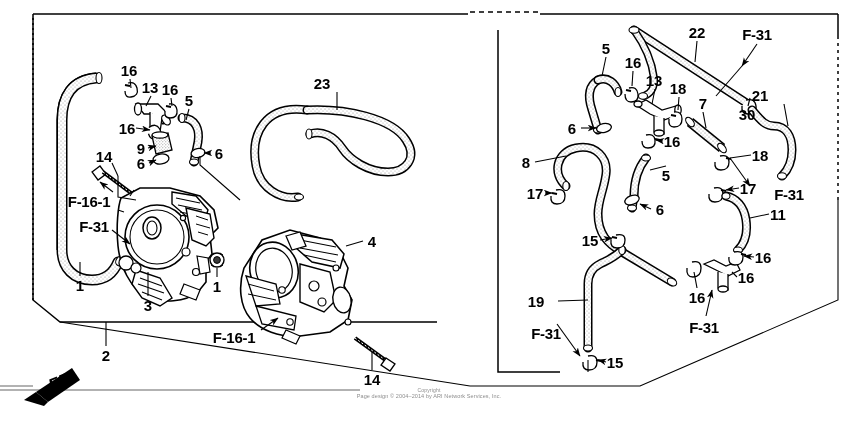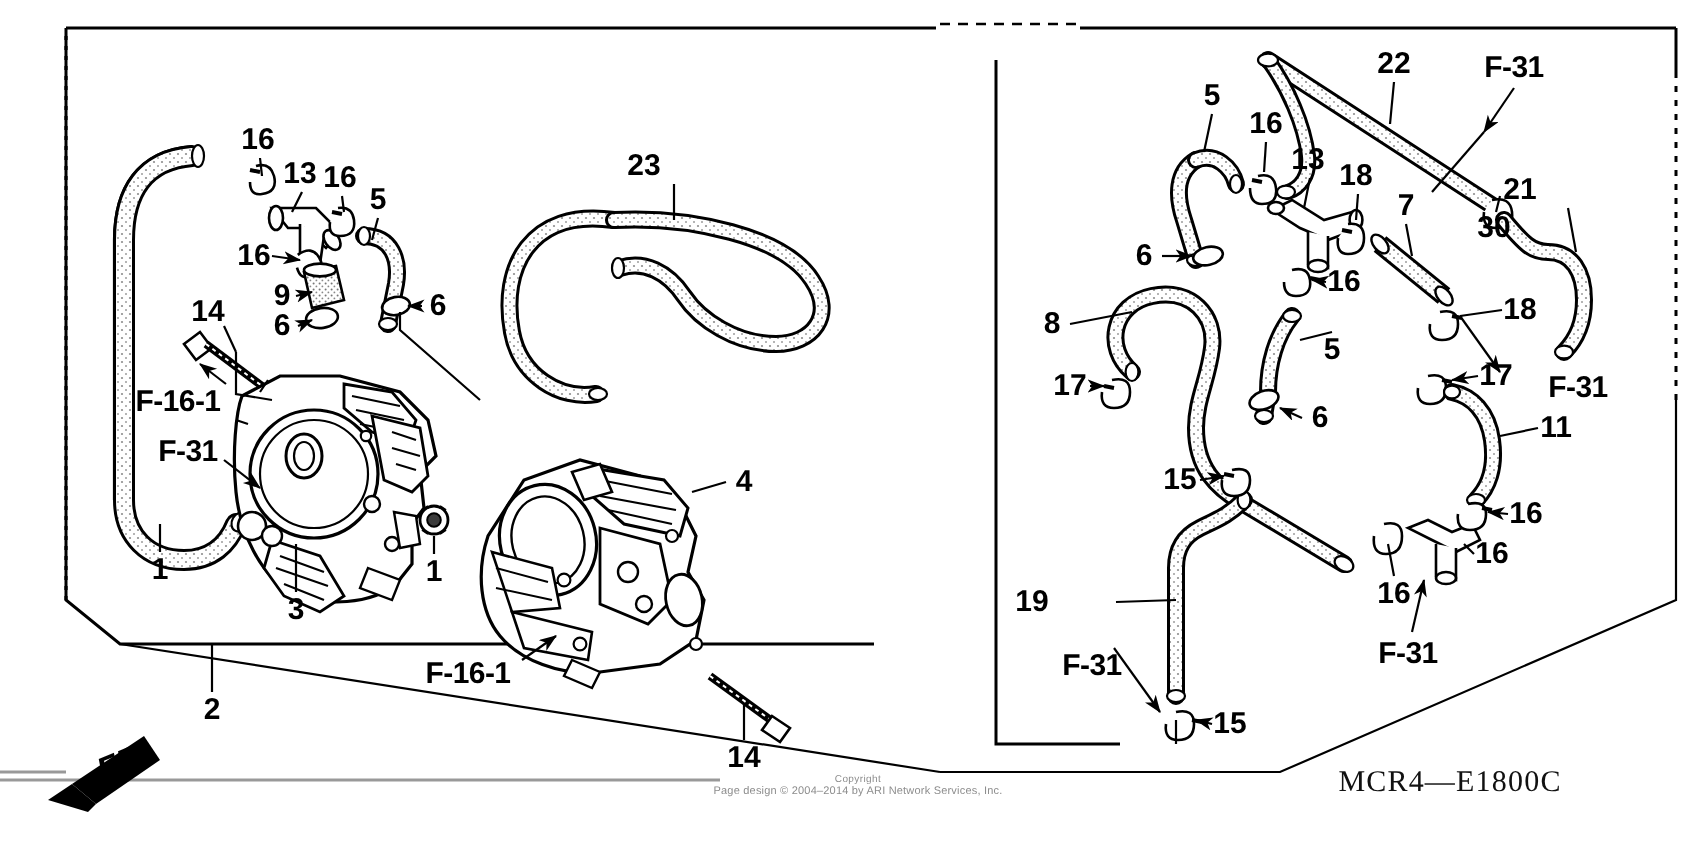--- a/index.html
+++ b/index.html
@@ -441,29 +441,28 @@
       <div class="lbl num" style="left: 760px; top: 155px;">18</div>
       <div class="lbl num" style="left: 535px; top: 193px;">17</div>
       <div class="lbl num" style="left: 666px; top: 175px;">5</div>
       <div class="lbl num" style="left: 748px; top: 188px;">17</div>
       <div class="lbl ref" style="left: 789px; top: 194px;">F-31</div>
       <div class="lbl num" style="left: 660px; top: 209px;">6</div>
       <div class="lbl num" style="left: 778px; top: 214px;">11</div>
       <div class="lbl num" style="left: 590px; top: 240px;">15</div>
       <div class="lbl num" style="left: 763px; top: 257px;">16</div>
       <div class="lbl num" style="left: 746px; top: 277px;">16</div>
-      <div class="lbl num" style="left: 516px; top: 301px;">19</div>
+      <div class="lbl num" style="left: 536px; top: 301px;">19</div>
       <div class="lbl num" style="left: 697px; top: 297px;">16</div>
       <div class="lbl ref" style="left: 704px; top: 327px;">F-31</div>
       <div class="lbl ref" style="left: 546px; top: 333px;">F-31</div>
       <div class="lbl num" style="left: 615px; top: 362px;">15</div>
     </div>
 
   <div class="lbl fr" style="left:62px;top:381px;">FR.</div>
 
-  <div class="code" style="left:725px;top:392px;">MCR4—E1800C</div>
 
   <div class="cpy" style="left:429px;top:393px;">
     <span class="c1">Copyright</span>
     <span class="c2">Page design © 2004–2014 by ARI Network Services, Inc.</span>
   </div>
 
 </div>
 
 </body></html>

